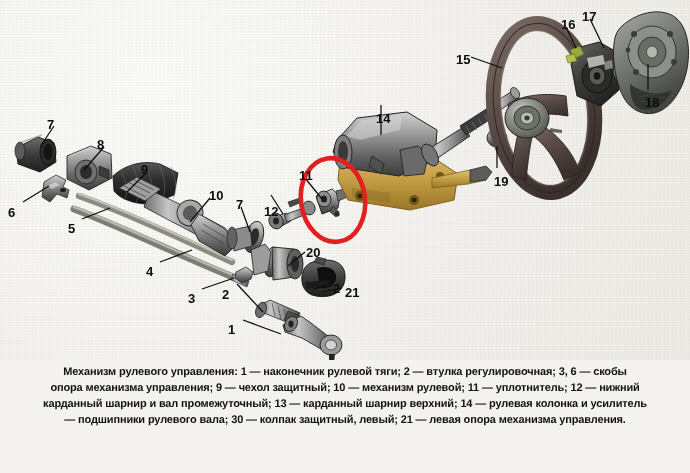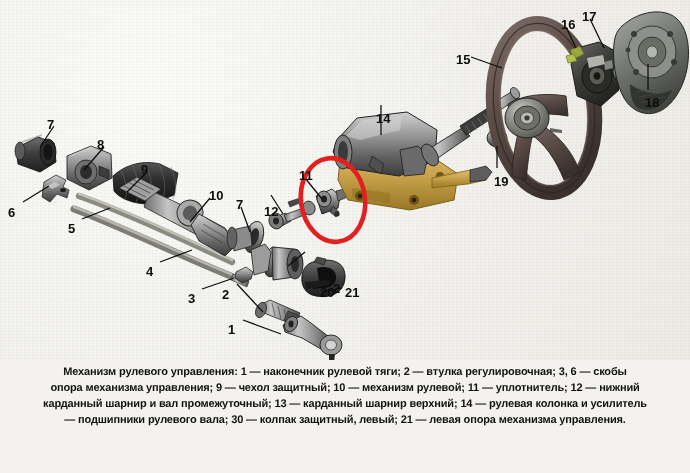--- a/index.html
+++ b/index.html
@@ -382,21 +382,21 @@
         <span class="num" style="left: 209px; top: 189px;">10</span>
         <span class="num" style="left: 236px; top: 198px;">7</span>
         <span class="num" style="left: 264px; top: 186px; margin-top: 19px;">12</span>
         <span class="num" style="left: 299px; top: 169px;">11</span>
         <span class="num" style="left: 376px; top: 96px; margin-top: 16px;">14</span>
         <span class="num" style="left: 456px; top: 53px;">15</span>
         <span class="num" style="left: 561px; top: 18px;">16</span>
         <span class="num" style="left: 582px; top: 10px;">17</span>
         <span class="num" style="left: 645px; top: 96px;">18</span>
         <span class="num" style="left: 494px; top: 175px;">19</span>
-        <span class="num" style="left: 320px; top: 246px; margin-top: 40px;">20</span>
+        <span class="num" style="left: 306px; top: 246px;">20</span>
         <span class="num" style="left: 345px; top: 286px;">21</span>
       </div>
   </div>
 
   <div id="caption">
       <div class="cap-line">Механизм рулевого управления: 1 — наконечник рулевой тяги; 2 — втулка регулировочная; 3, 6 — скобы</div>
       <div class="cap-line">опора механизма управления; 9 — чехол защитный; 10 — механизм рулевой; 11 — уплотнитель; 12 — нижний</div>
       <div class="cap-line">карданный шарнир и вал промежуточный; 13 — карданный шарнир верхний; 14 — рулевая колонка и усилитель</div>
       <div class="cap-line">— подшипники рулевого вала; 30 — колпак защитный, левый; 21 — левая опора механизма управления.</div>
     </div>

